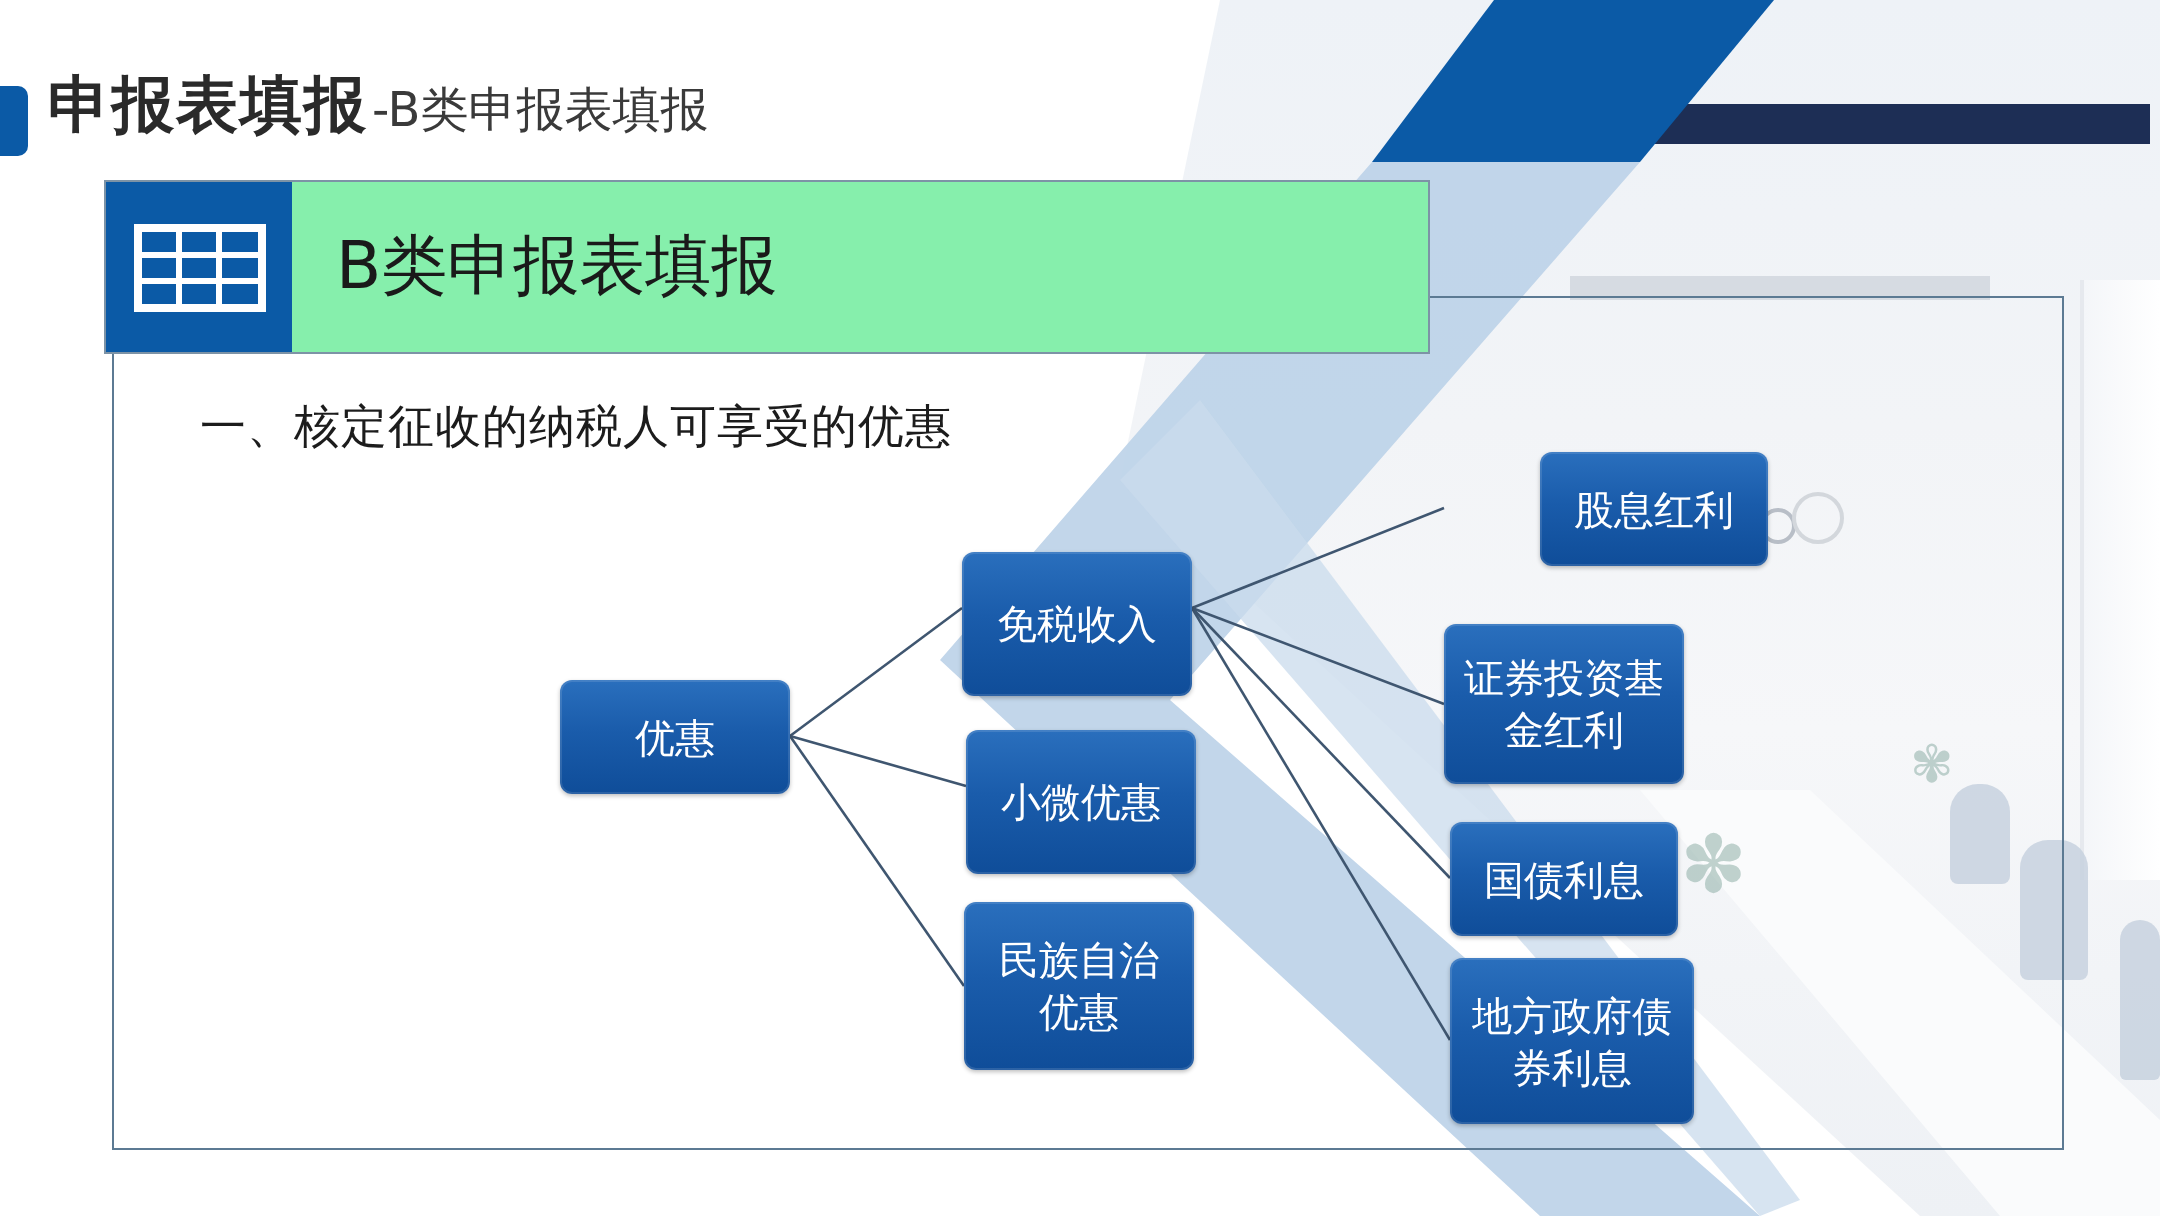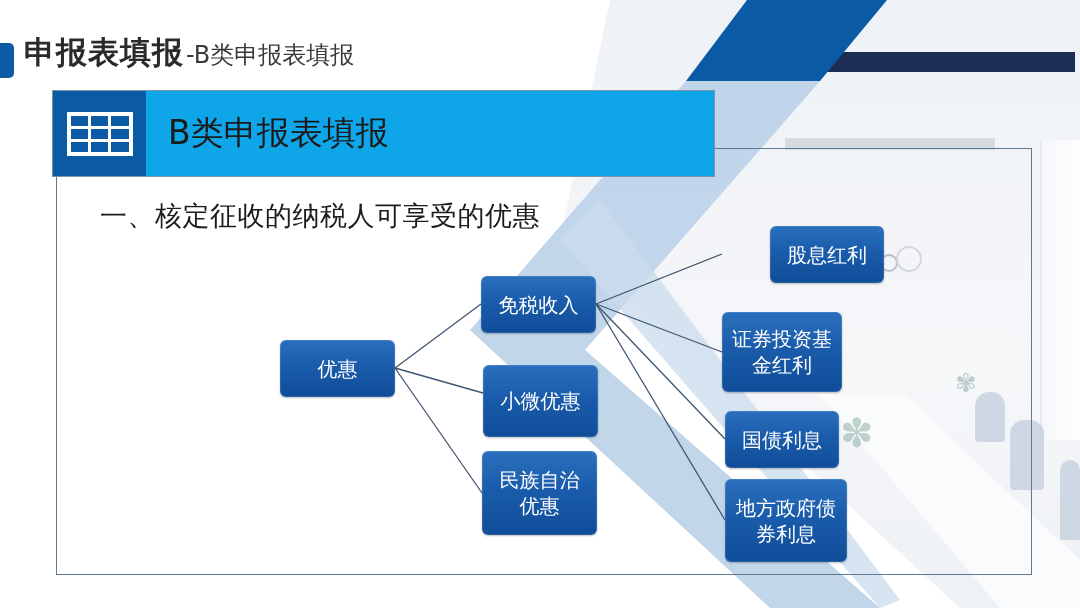--- a/index.html
+++ b/index.html
@@ -65,41 +65,41 @@
 
   
   .frame {
     position: absolute; left: 56px; top: 148px; width: 976px; height: 427px;
     border: 1.5px solid #5c7a93;
   }
 
   
   .header-box {
     position: absolute; left: 52px; top: 90px; width: 663px; height: 87px;
-    background: #0ea5e9; border: 1px solid #7d93a6;
+    background: #86efac; border: 1px solid #7d93a6;
     display: flex; align-items: stretch;
   }
   .header-icon {
     width: 93px; background: #0b5aa6;
     display: flex; align-items: center; justify-content: center;
   }
   .grid-icon {
     width: 66px; height: 44px; background: #ffffff; padding: 4px;
     display: grid; grid-template-columns: repeat(3, 1fr); grid-template-rows: repeat(3, 1fr); gap: 3px;
   }
   .grid-icon i { background: #0b5aa6; display: block; }
   .header-title {
     flex: 1; display: flex; align-items: center; padding-left: 22px;
     font-size: 33px; color: #1a1a1a; letter-spacing: 0px;
   }
 
   
   .subtitle {
     position: absolute; left: 100px; top: 198px;
-    font-size: 27px; color: #1c1c1c; white-space: nowrap; letter-spacing: 0.5px;
+    font-size: 23px; color: #1c1c1c; white-space: nowrap; letter-spacing: 0.5px;
   }
 
   
   .connectors { position: absolute; left: 0; top: 0; width: 1080px; height: 608px; pointer-events: none; }
   .node {
     position: absolute;
     background: linear-gradient(180deg, #2a6fbd 0%, #1a5cab 45%, #0f4d99 100%);
     border-radius: 6px;
     box-shadow: 0 1px 2px rgba(0,0,0,.25), inset 0 0 0 1px rgba(255,255,255,.12);
     color: #ffffff; font-size: 20px; line-height: 26px;
@@ -164,21 +164,21 @@
     <line x1="596" y1="304" x2="722" y2="352"></line>
     <line x1="596" y1="304" x2="725" y2="439"></line>
     <line x1="596" y1="304" x2="725" y2="520"></line>
   </g>
 </svg>
 
 <div class="node" style="left:280px;top:340px;width:115px;height:57px;">
   <span>优惠</span>
 </div>
 
-<div class="node" style="left:481px;top:276px;width:115px;height:57px;">
+<div class="node" style="left:481px;top:276px;width:115px;height:72px;">
   <span>免税收入</span>
 </div>
 <div class="node" style="left:483px;top:365px;width:115px;height:72px;">
   <span>小微优惠</span>
 </div>
 <div class="node" style="left:482px;top:451px;width:115px;height:84px;padding:2px 14px;">
   <span>民族自治优惠</span>
 </div>
 
 <div class="node" style="left:722px;top:226px;width:114px;height:57px;margin-left:48px;">

